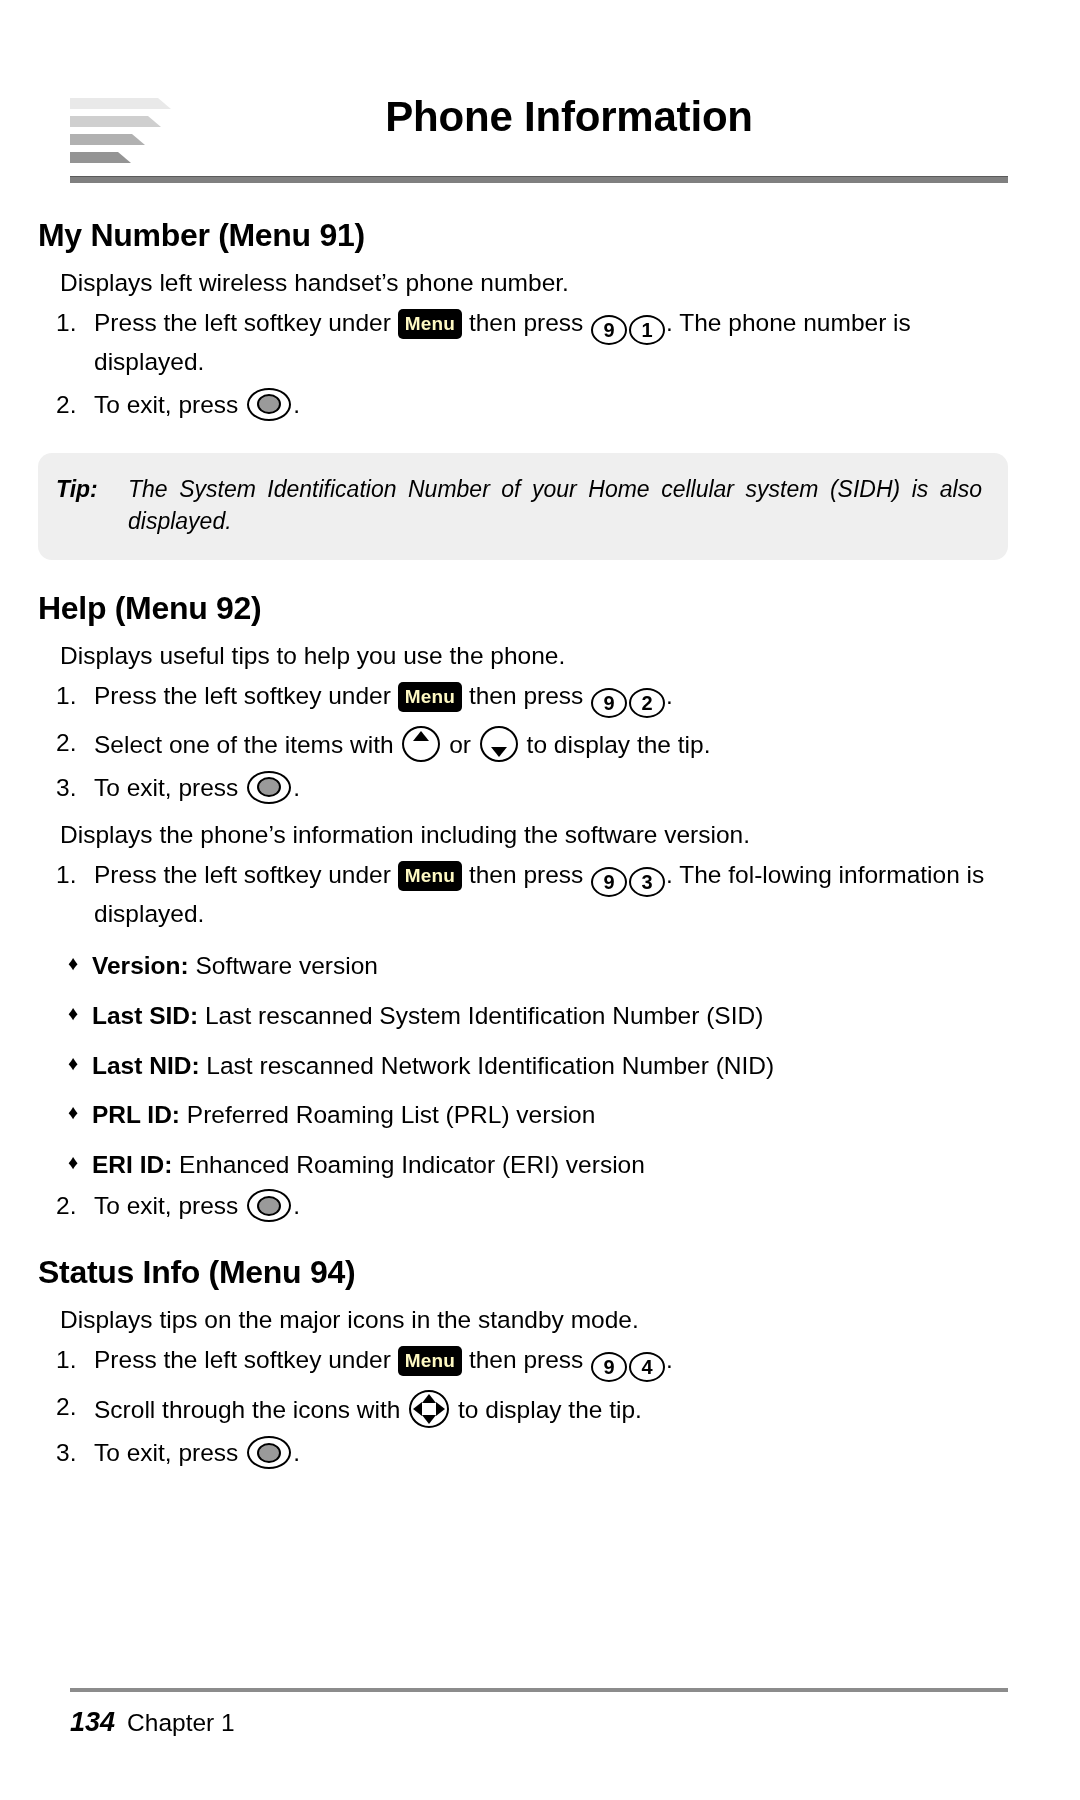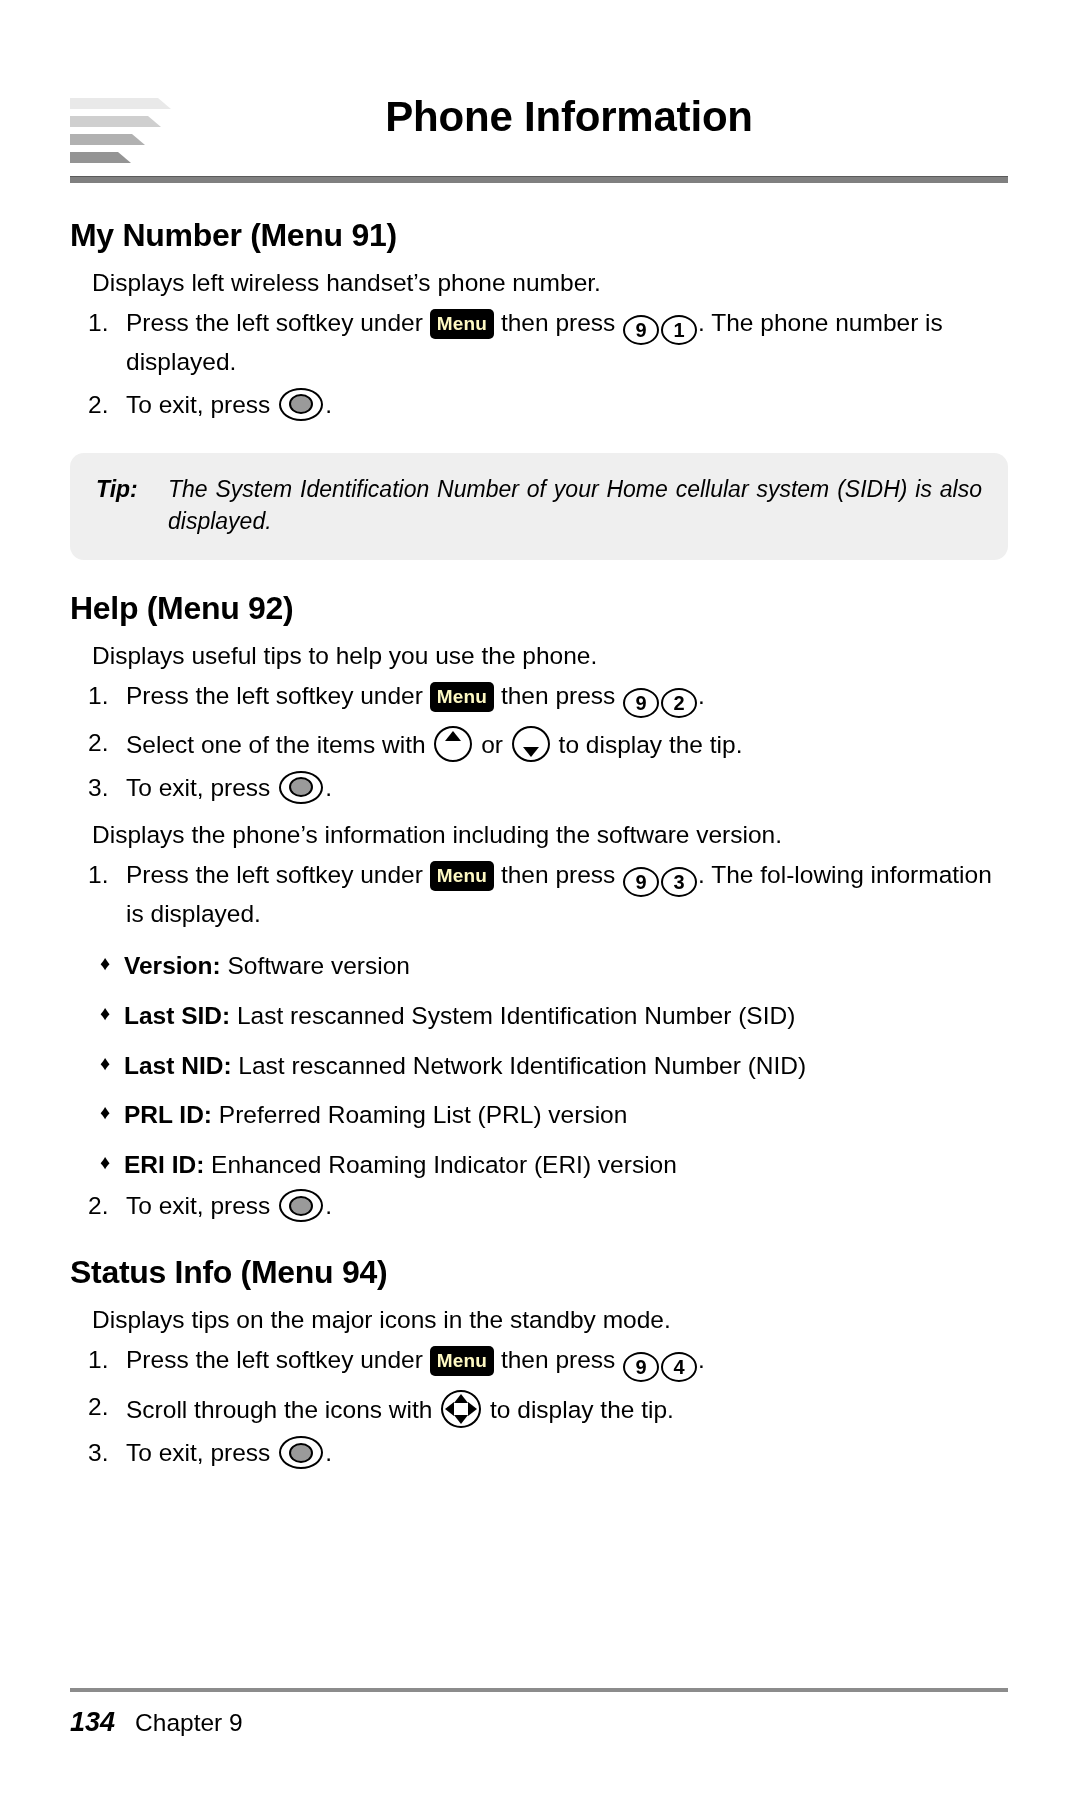--- a/index.html
+++ b/index.html
@@ -74,21 +74,21 @@
   }
   .header-rule {
     margin: 6px 72px 0 70px;
     height: 6px;
     background: #808080;
     border-top: 1px solid #5a5a5a;
   }
 
   
   .content {
-    margin: 0 72px 0 70px;
+    margin: 0 72px 0 38px;
     position: relative;
   }
 
   h2.section-title {
     font-size: 32px;
     font-weight: bold;
     margin: 30px 0 0 0;
     line-height: 1.15;
     letter-spacing: -0.3px;
   }
@@ -241,21 +241,21 @@
     right: 2px; top: 50%; transform: translateY(-50%);
     border-width: 7px 0 7px 9px;
     border-color: transparent transparent transparent #000;
   }
 
   
   .tip-box {
     background: #efefef;
     border-radius: 14px;
     margin: 30px 0 0 0;
-    padding: 20px 26px 22px 26px;
+    padding: 20px 26px 22px 18px;
     position: relative;
   }
   .tip-row {
     display: flex;
     align-items: flex-start;
   }
   .tip-label {
     font-style: italic;
     font-weight: bold;
     font-size: 23px;
@@ -305,21 +305,21 @@
     position: absolute;
     left: 70px;
     bottom: 62px;
     display: flex;
     align-items: baseline;
   }
   .footer .pg {
     font-size: 27px;
     font-weight: bold;
     font-style: italic;
-    margin-right: 20px;
+    margin-right: 12px;
   }
   .footer .ch {
     font-size: 24.5px;
   }
 </style>
 </head>
 <body>
 
 <div class="page">
 
@@ -383,16 +383,16 @@
             <li><span class="num">2.</span><span>Scroll through the icons with </span><span class="key-nav"><i class="n-up"></i><i class="n-down"></i><i class="n-left"></i><i class="n-right"></i></span><span> to display the tip.</span></li>
             <li><span class="num">3.</span><span>To exit, press </span><span class="key-end"></span><span>.</span></li>
           </ol>
         </div>
       </div>
   </div>
 
   <div class="footer-rule"></div>
   <div class="footer">
     <span class="pg">134</span>
-    <span class="ch">Chapter 9</span>
+    <span class="ch">Chapter 1</span>
   </div>
 
 </div>
 
 </body></html>

